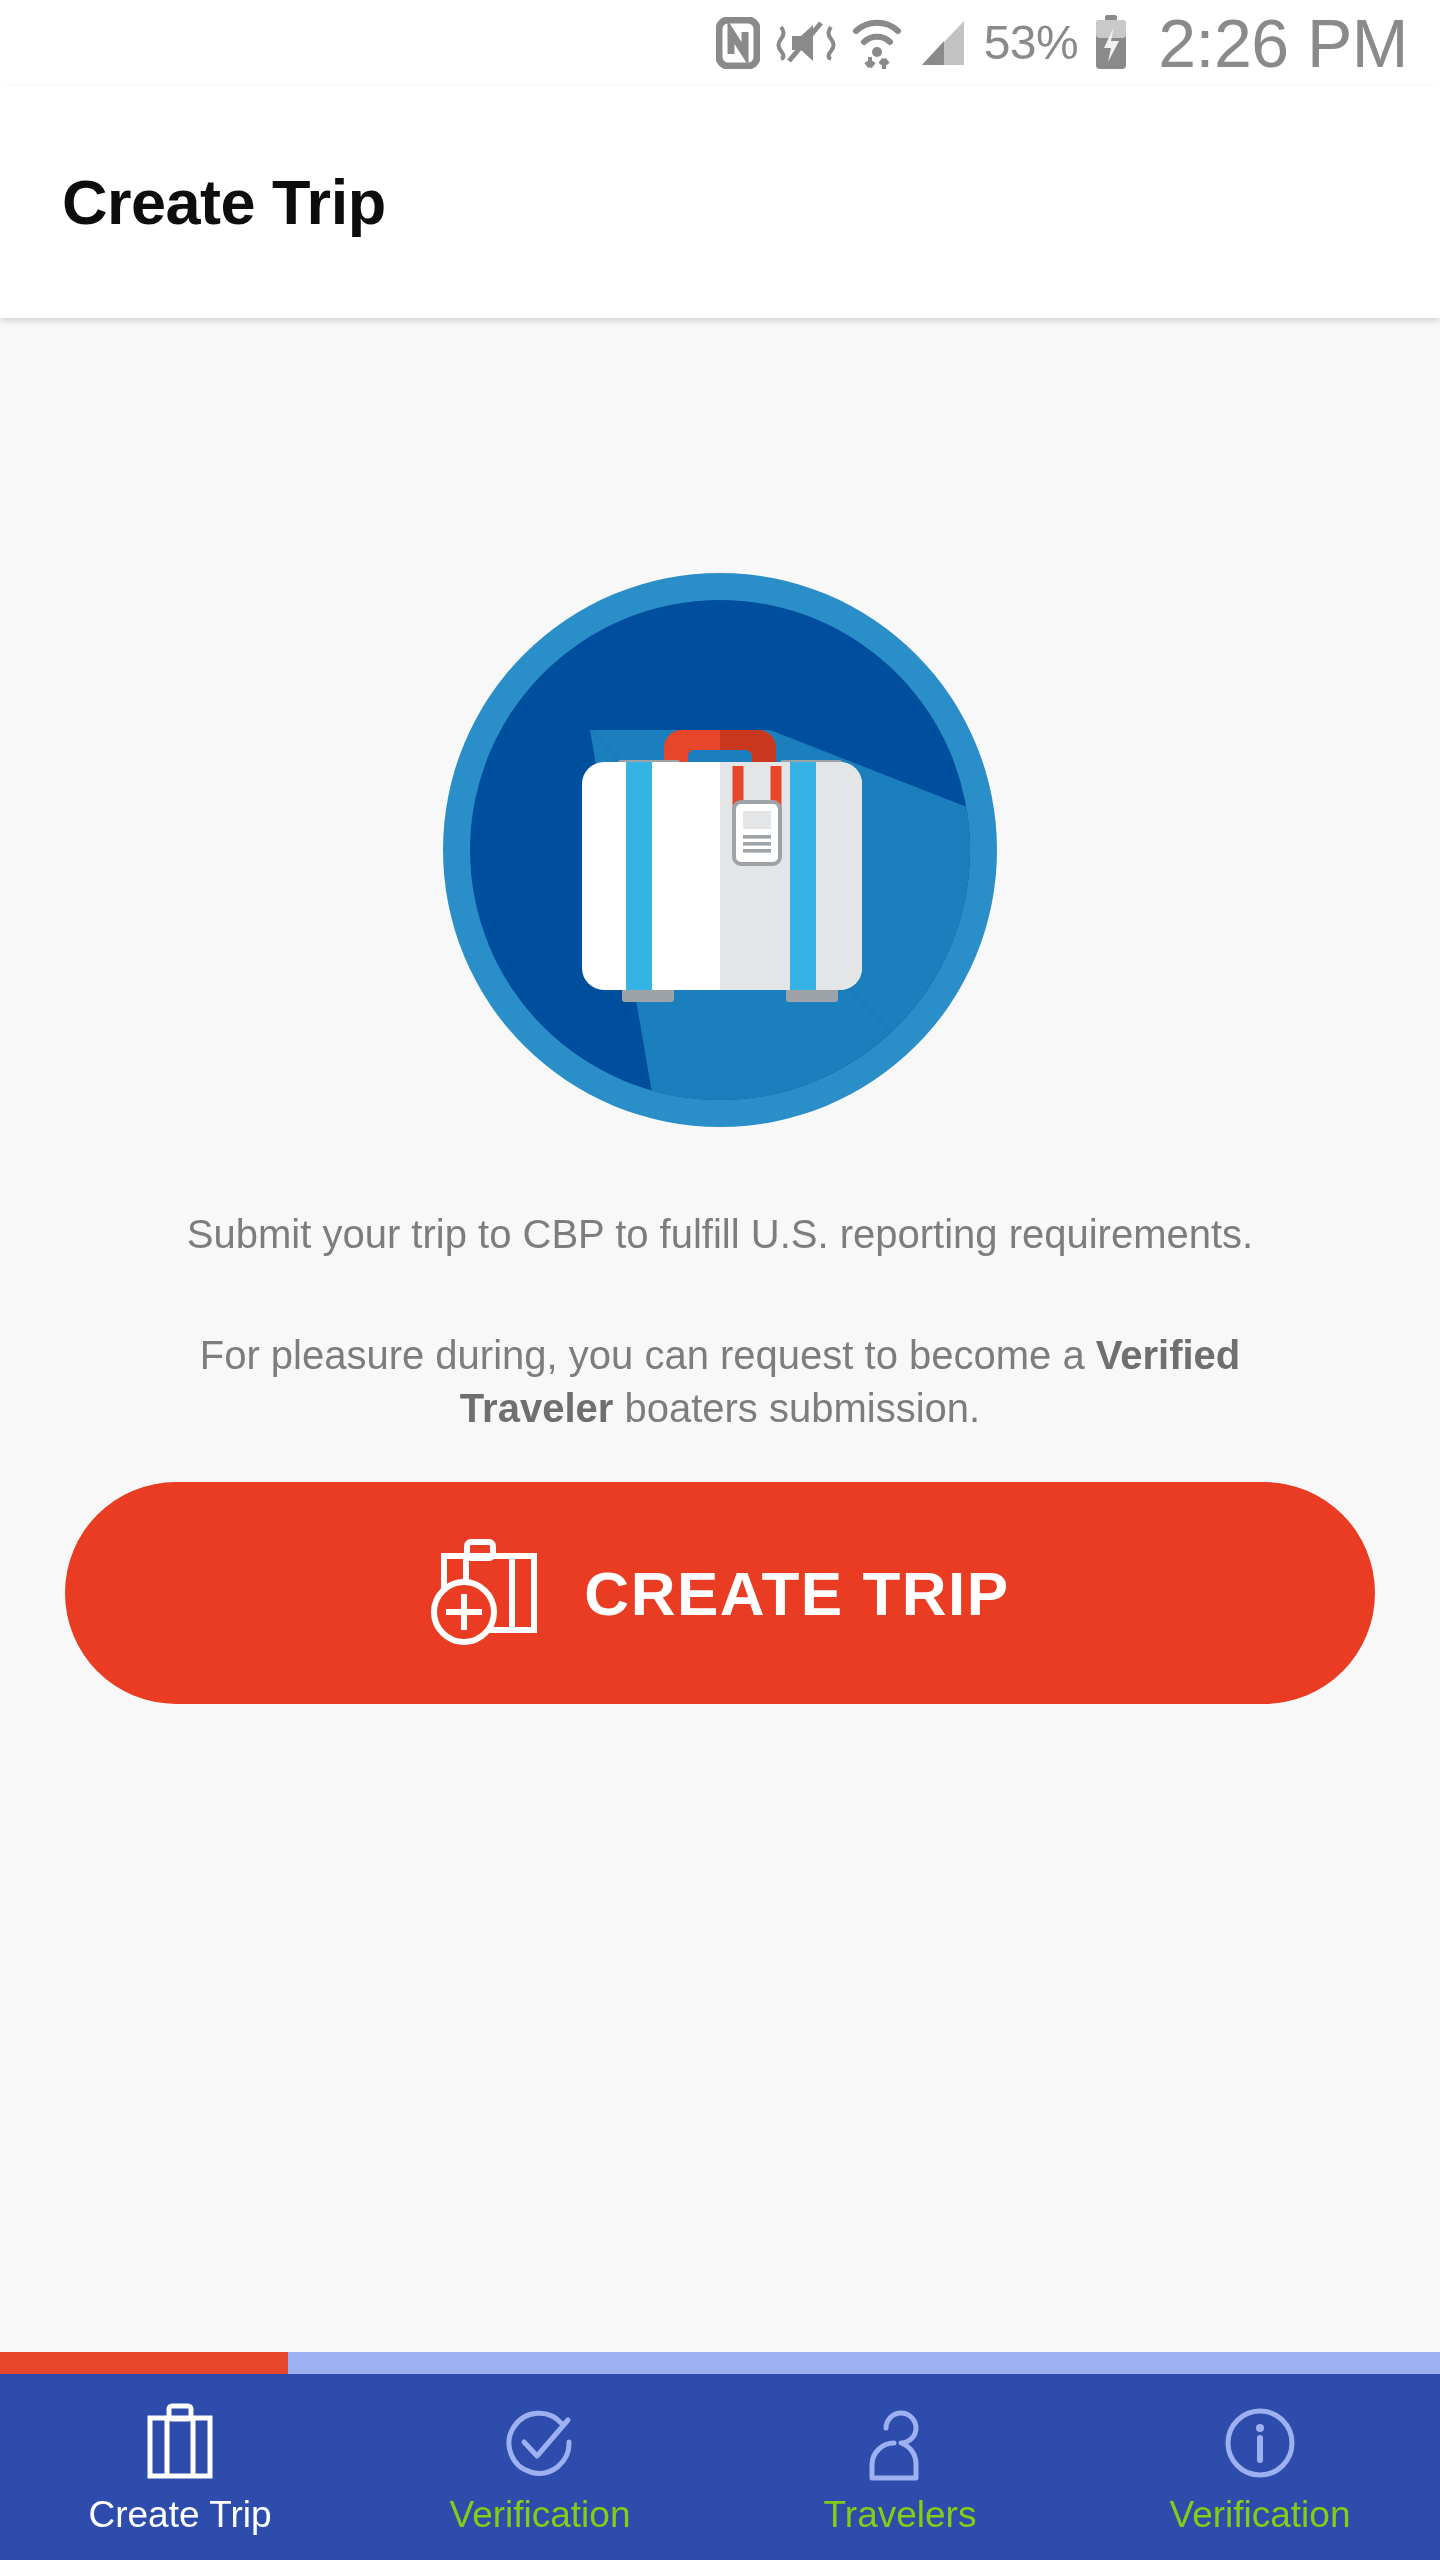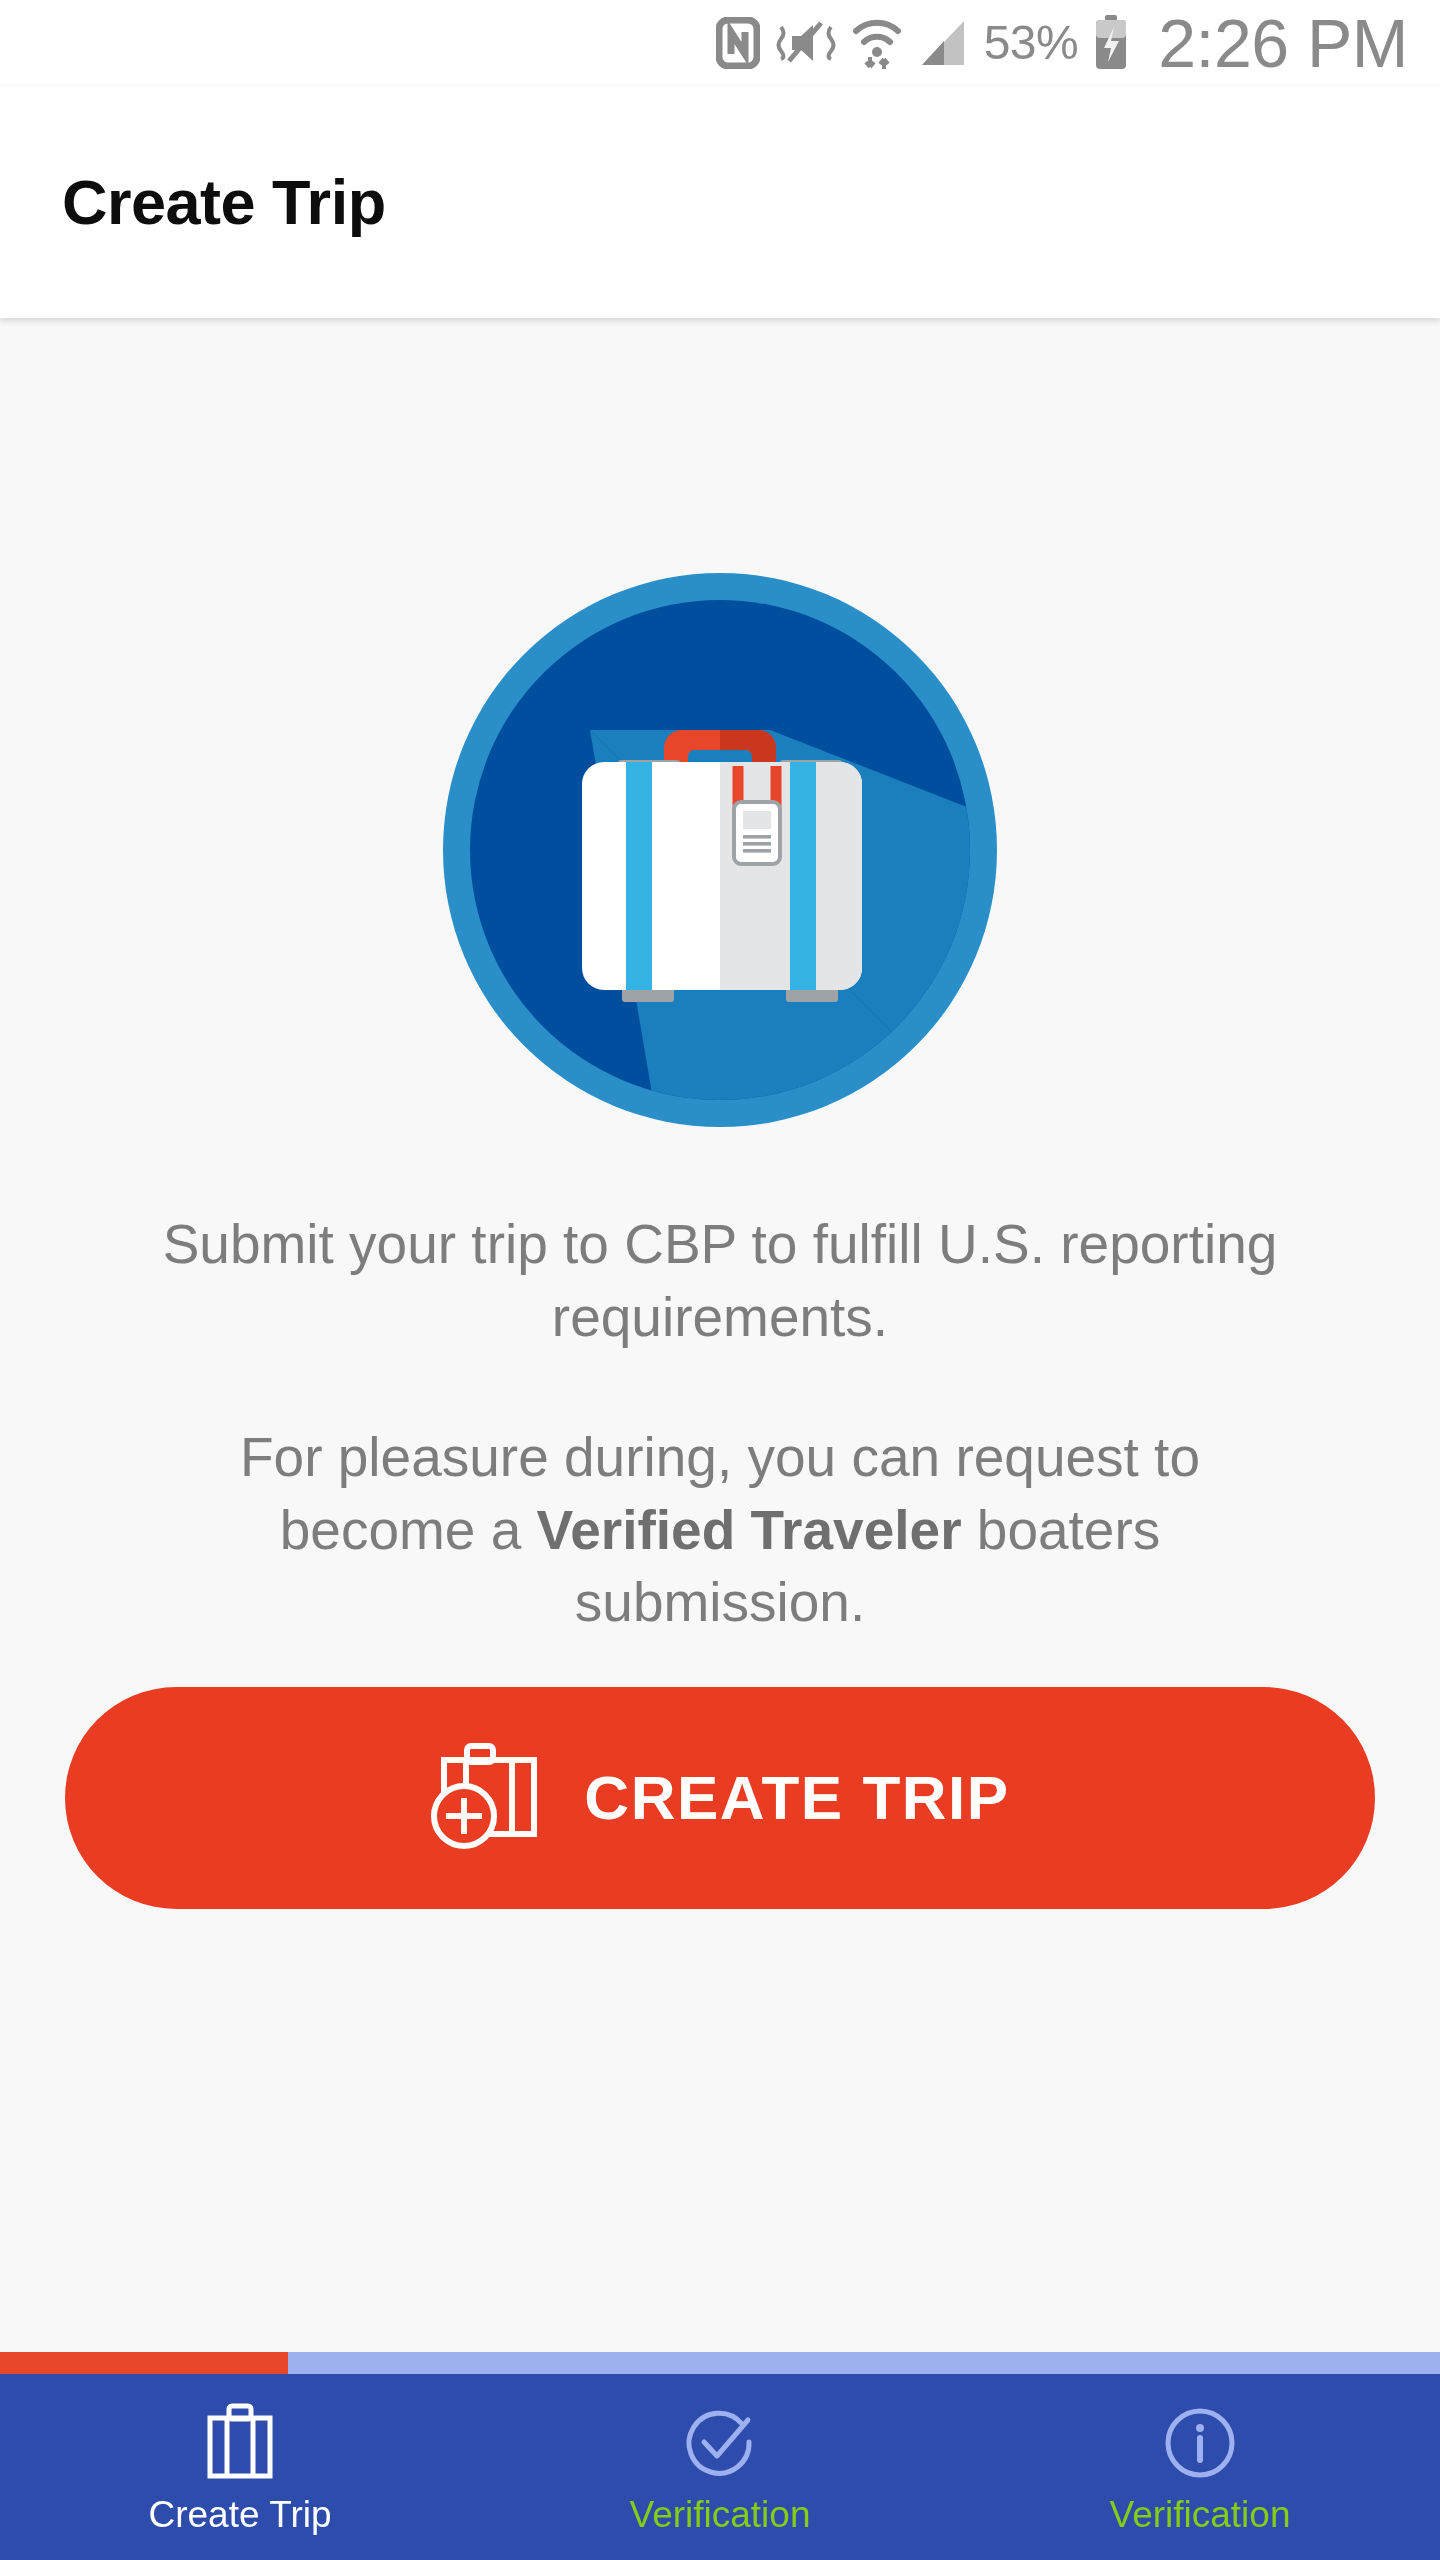--- a/index.html
+++ b/index.html
@@ -78,21 +78,21 @@
 
   .hero { margin-top:252px; width:560px; height:560px; flex:0 0 auto; }
 
   .copy-block {
     width:1160px;
     margin-top:78px;
     text-align:center;
     flex:0 0 auto;
   }
   .copy-p {
-    font-size:55px;
+    font-size:40px;
     line-height:1.32;
     color:#7d7d7d;
     font-family:"Liberation Sans", sans-serif;
   }
   .copy-p + .copy-p { margin-top:68px; }
   .copy-p b { font-weight:bold; color:#6f6f6f; }
 
   .cta-wrap { width:1310px; margin-top:48px; flex:0 0 auto; }
   .cta {
     width:100%;
@@ -303,20 +303,28 @@
       <span class="nav-ico">
         <svg width="80" height="80" viewBox="0 0 80 80">
           <path d="M62 22 a30 30 0 1 0 7 18" fill="none" stroke="#9db0f0" stroke-width="5" stroke-linecap="round"></path>
           <path d="M24 40 L37 54 L68 18" fill="none" stroke="#9db0f0" stroke-width="5" stroke-linecap="round" stroke-linejoin="round"></path>
         </svg>
       </span>
       <span class="nav-label">Verification</span>
     </div>
 
 
+    <div class="navitem">
+      <span class="nav-ico">
+        <svg width="72" height="80" viewBox="0 0 72 80">
+          <path d="M22 26 a15 15 0 1 1 15 15 a22 22 0 0 1 15 21 v14 h-44 v-14 a22 22 0 0 1 22 -21" fill="none" stroke="#9db0f0" stroke-width="5" stroke-linecap="round" stroke-linejoin="round"></path>
+        </svg>
+      </span>
+      <span class="nav-label">Travelers</span>
+    </div>
 
     <div class="navitem">
       <span class="nav-ico">
         <svg width="80" height="80" viewBox="0 0 80 80">
           <circle cx="40" cy="41" r="32" fill="none" stroke="#9db0f0" stroke-width="5"></circle>
           <circle cx="40" cy="26" r="4" fill="#9db0f0"></circle>
           <line x1="40" y1="36" x2="40" y2="58" stroke="#9db0f0" stroke-width="6" stroke-linecap="round"></line>
         </svg>
       </span>
       <span class="nav-label">Verification</span>

